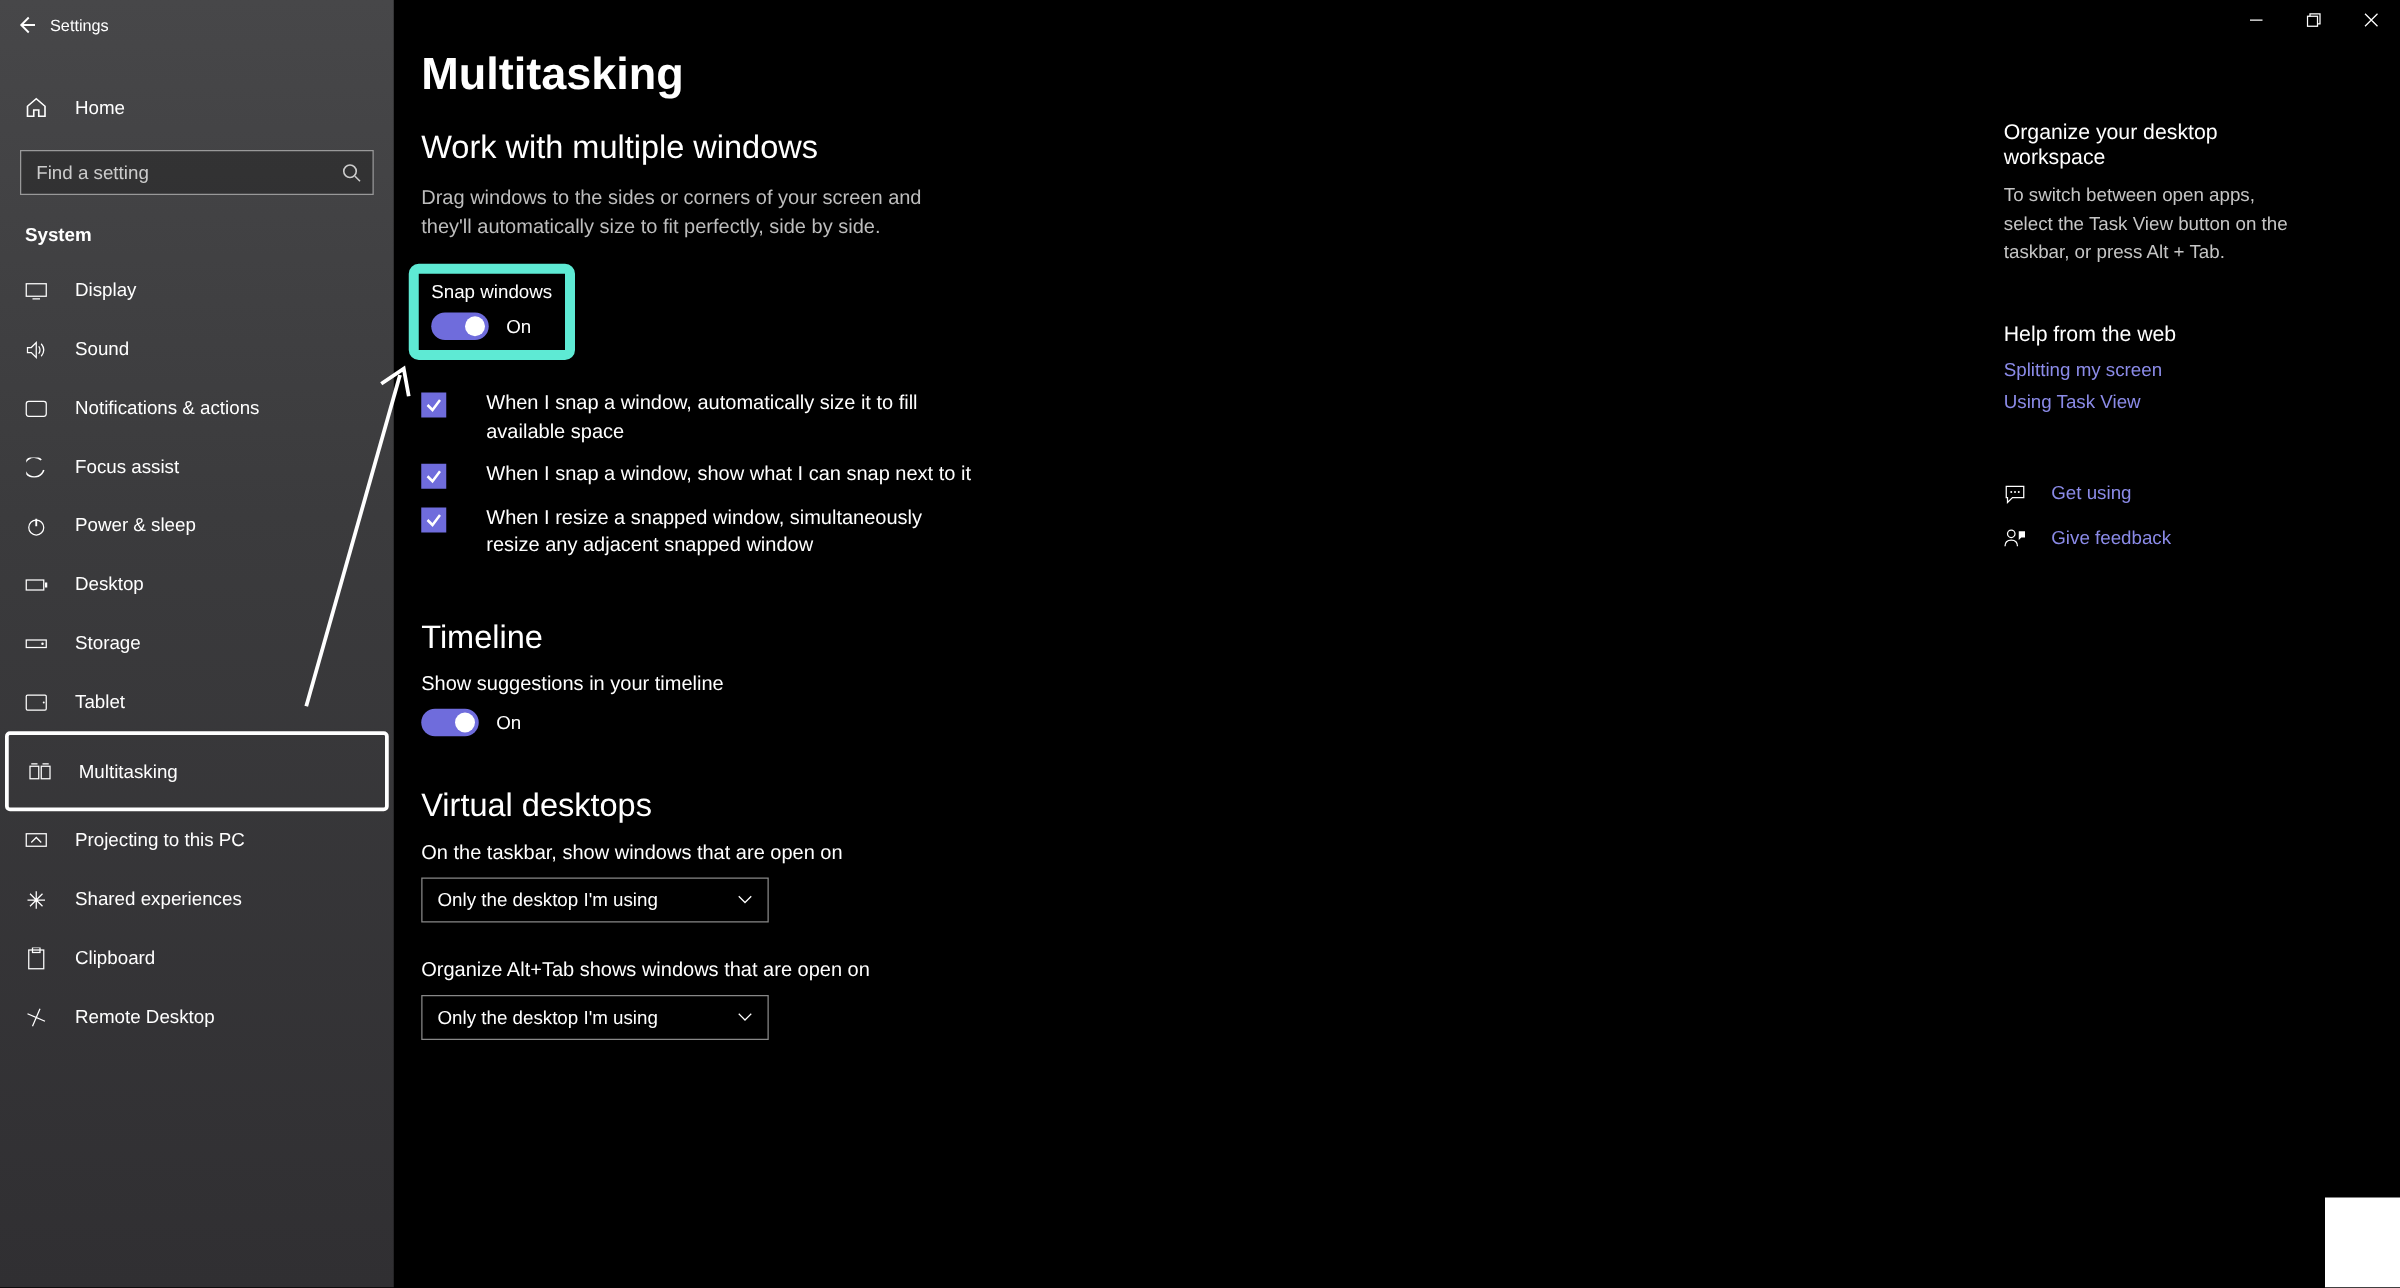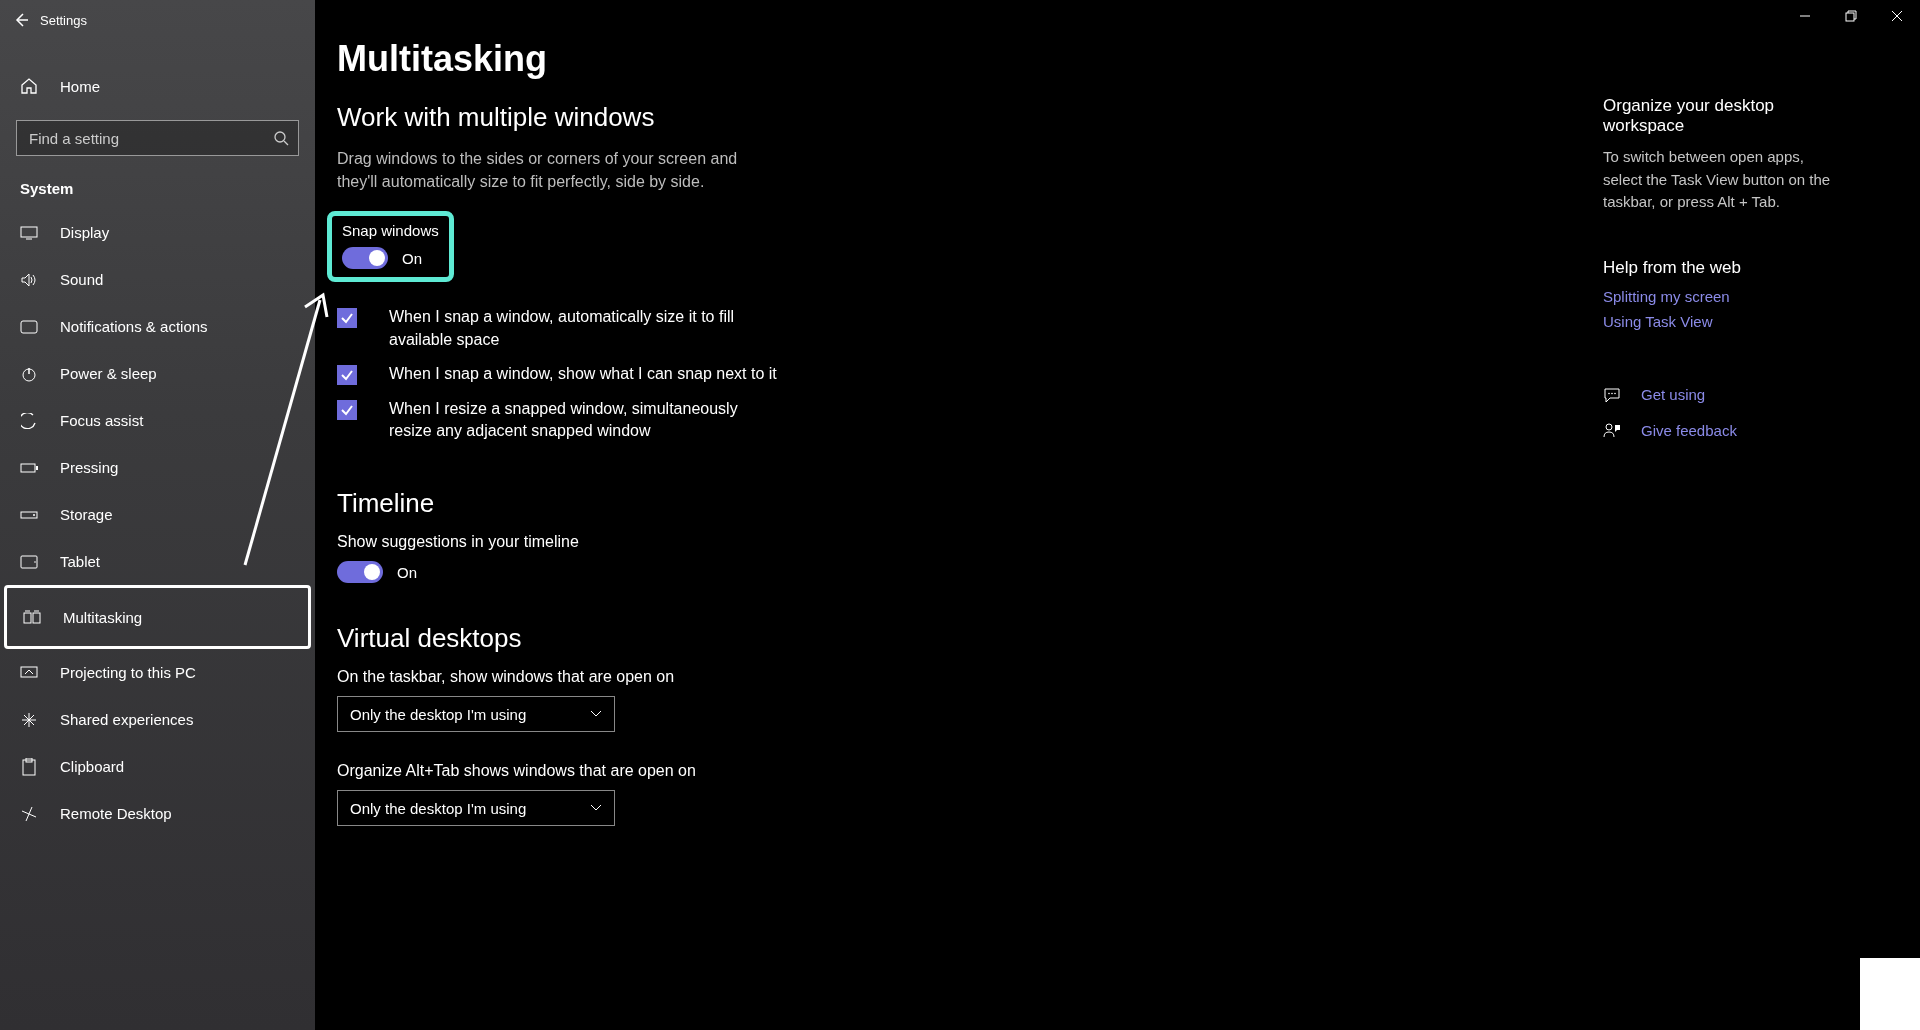--- a/index.html
+++ b/index.html
@@ -120,21 +120,21 @@
     max-width: 420px;
     line-height: 1.45;
     margin-bottom: 18px;
   }
 
   .toggle-block {
     position: relative;
     display: inline-block;
   }
   .toggle-block.hl-box {
-    border: 5px solid #5eead4;
+    border: 8px solid #5eead4;
     border-radius: 8px;
     padding: 6px 10px 8px 10px;
     margin-left: -10px;
   }
   .toggle-label { font-size: 15px; margin-bottom: 8px; }
   .toggle-row { display: flex; align-items: center; gap: 14px; }
   .toggle {
     width: 46px; height: 22px; border-radius: 11px;
     background: #6f6cdc;
     position: relative;
@@ -321,42 +321,42 @@
         <span class="icon-slot">
             <svg width="18" height="14" viewBox="0 0 18 14">
               <rect x="1" y="1" width="16" height="12" rx="2" stroke="#fff" fill="none"></rect>
             </svg>
           </span>
         <span>Notifications &amp; actions</span>
       </li>
       <li class="nav-item">
         <span class="icon-slot">
             <svg width="16" height="16" viewBox="0 0 16 16">
+              <path d="M12 2 A8 8 0 1 0 14 10" stroke="#fff" fill="none" stroke-width="1.3"></path>
+            </svg>
+          </span>
+        <span>Focus assist</span>
+      </li>
+      <li class="nav-item">
+        <span class="icon-slot">
+            <svg width="16" height="16" viewBox="0 0 16 16">
               <circle cx="8" cy="9" r="6" stroke="#fff" fill="none"></circle>
               <path d="M8 2 V8" stroke="#fff" stroke-width="1.5"></path>
             </svg>
           </span>
         <span>Power &amp; sleep</span>
-      </li>
-      <li class="nav-item">
-        <span class="icon-slot">
-            <svg width="16" height="16" viewBox="0 0 16 16">
-              <path d="M12 2 A8 8 0 1 0 14 10" stroke="#fff" fill="none" stroke-width="1.3"></path>
-            </svg>
-          </span>
-        <span>Focus assist</span>
       </li>
       <li class="nav-item">
         <span class="icon-slot">
             <svg width="18" height="12" viewBox="0 0 18 12">
               <rect x="1" y="2" width="14" height="8" stroke="#fff" fill="none"></rect>
               <rect x="16" y="4" width="2" height="4" fill="#fff"></rect>
             </svg>
           </span>
-        <span>Pressing</span>
+        <span>Desktop</span>
       </li>
       <li class="nav-item">
         <span class="icon-slot">
             <svg width="18" height="12" viewBox="0 0 18 12">
               <rect x="1" y="3" width="16" height="6" stroke="#fff" fill="none"></rect>
               <circle cx="14" cy="6" r="1" fill="#fff"></circle>
             </svg>
           </span>
         <span>Storage</span>
       </li>

